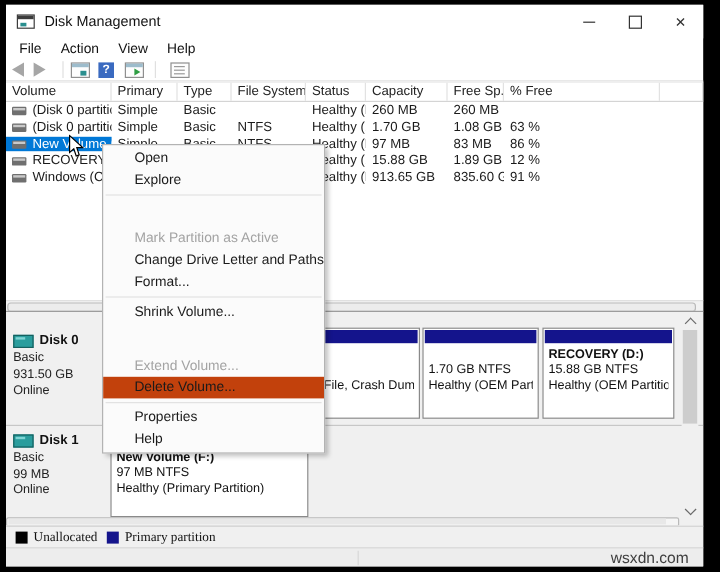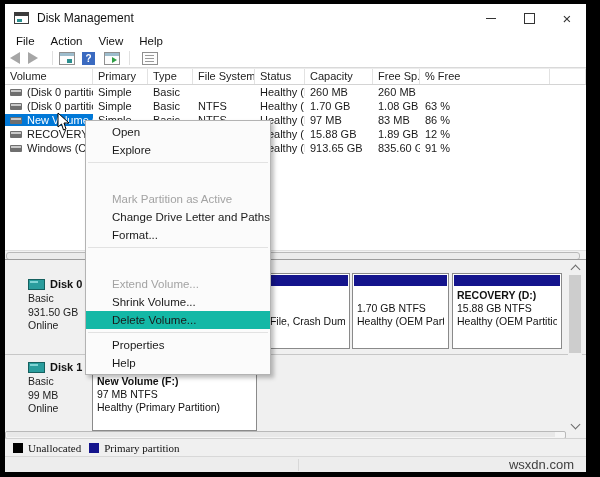--- a/index.html
+++ b/index.html
@@ -55,21 +55,21 @@
   
   .context-menu{position:absolute;left:80px;top:116px;width:186px;background:#fbfbfb;border:1px solid #b3b3b3;box-shadow:3px 3px 4px rgba(0,0,0,0.25);z-index:50;padding:2px 0;box-sizing:border-box;}
   .cm-item{height:18px;line-height:18px;font-size:11.5px;color:#1a1a1a;padding-left:26px;white-space:nowrap;overflow:hidden;}
   .cm-item.disabled{color:#a3a3a3;margin-top:27px;}
   .cm-item.highlighted{background:#c9e4f8;}
   .cm-sep{height:1px;background:#e2e2e2;margin:3px 2px;}
 
   
   .lower-pane{position:absolute;left:0;top:255px;width:100%;height:179px;background:#f0f0f0;border-top:1px solid #9c9c9c;box-sizing:border-box;overflow:hidden;}
   .disk-divider{position:absolute;left:0;top:94px;width:100%;height:1px;background:#c7c7c7;}
-  .disk-label{position:absolute;width:80px;padding-left:17px;}
+  .disk-label{position:absolute;width:80px;}
   .disk-name-row{display:flex;align-items:center;margin-bottom:2px;}
   .disk-icon{width:15px;height:9px;background:#2a9d9d;border:1px solid #15605f;margin:0 5px 0 6px;position:relative;flex:none;}
   .disk-icon::after{content:"";position:absolute;left:1px;top:1px;width:8px;height:2px;background:#7fd4d4;}
   .disk-name{font-size:11px;font-weight:bold;color:#111;}
   .disk-sub{font-size:10.5px;color:#222;line-height:13.5px;margin-left:6px;}
   .part-box{position:absolute;border:1px solid #8a8a8a;background:#fff;box-sizing:border-box;}
   .part-band{height:11px;margin:1px;}
   .part-content{padding:2px 4px 0;overflow:hidden;}
   .part-content.hatched{background:repeating-linear-gradient(135deg,#ffffff 0 4px,#d8d8d8 4px 5px);height:100%;}
   .pline{font-size:10.5px;line-height:13px;color:#111;white-space:nowrap;overflow:hidden;}
@@ -219,23 +219,23 @@
   </svg>
 
   <div class="context-menu">
       <div class="cm-item">Open</div>
       <div class="cm-item">Explore</div>
       <div class="cm-sep"></div>
       <div class="cm-item disabled">Mark Partition as Active</div>
       <div class="cm-item">Change Drive Letter and Paths...</div>
       <div class="cm-item">Format...</div>
       <div class="cm-sep"></div>
+      <div class="cm-item">Shrink Volume...</div>
       <div class="cm-item disabled">Extend Volume...</div>
-      <div class="cm-item">Shrink Volume...</div>
-      <div class="cm-item highlighted" style="background: #14b8a6;">Delete Volume...</div>
+      <div class="cm-item highlighted" style="background: #c2410c;">Delete Volume...</div>
       <div class="cm-sep"></div>
       <div class="cm-item">Properties</div>
       <div class="cm-item">Help</div>
     </div>
 
   <div class="lower-pane">
     <div class="disk-divider"></div>
     <div id="disk-area">
         <div class="disk-label" style="top: 18px; left: 0px;">
           <div class="disk-name-row">

